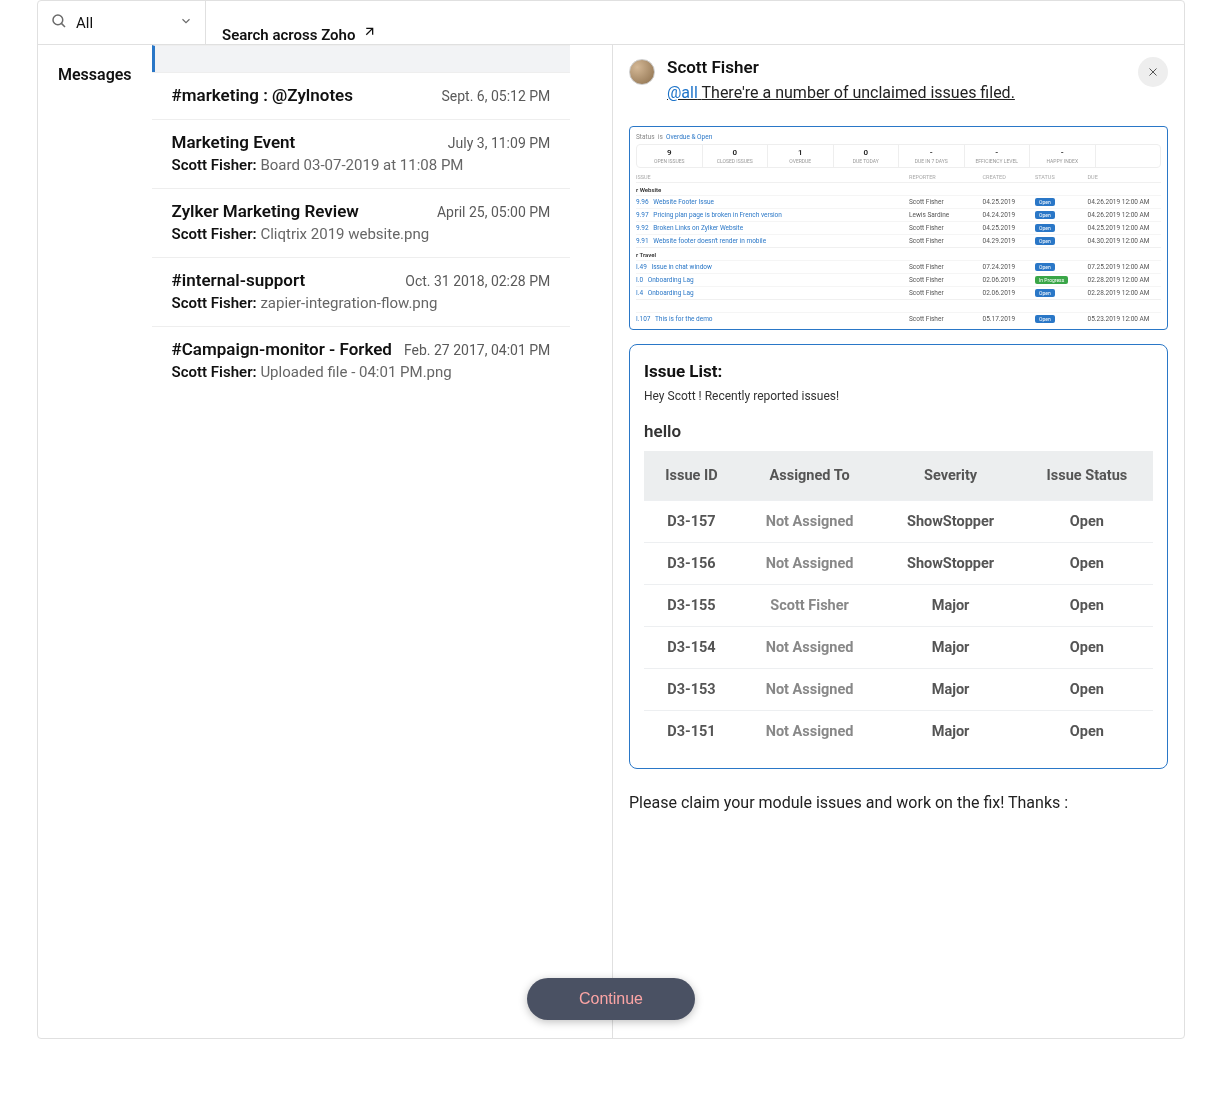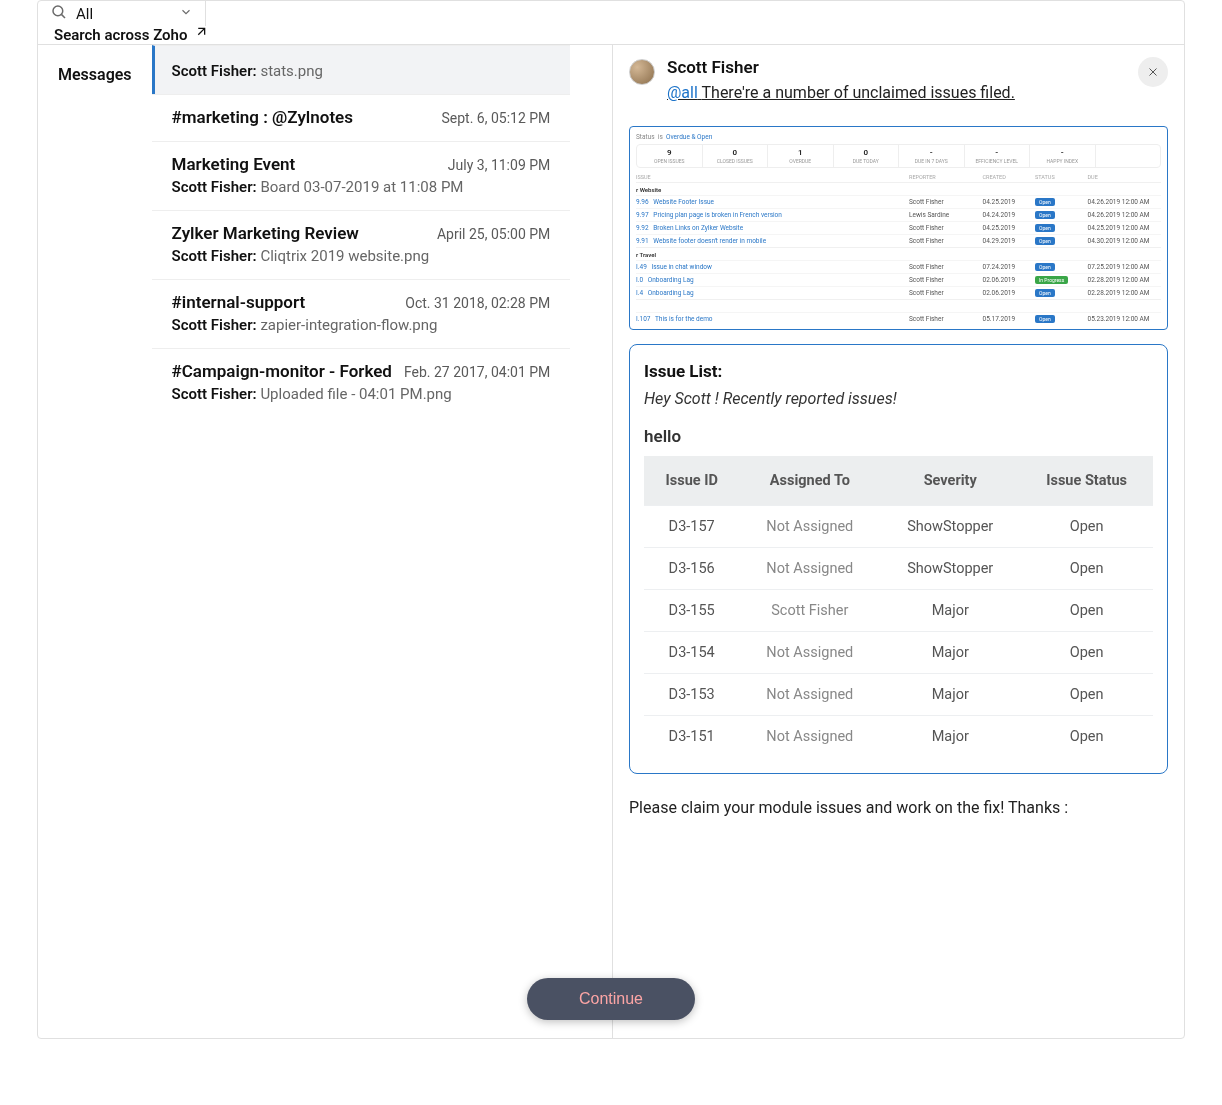--- a/index.html
+++ b/index.html
@@ -1,21 +1,21 @@
 <!DOCTYPE html>
 <html><head>
 <meta charset="utf-8">
 <style>
   * { box-sizing: border-box; margin: 0; padding: 0; }
   body { font-family: -apple-system, BlinkMacSystemFont, "Segoe UI", Roboto, "Helvetica Neue", Arial, sans-serif; background: #fff; color: #111; width: 1222px; }
 
   .container { width: 1148px; height: 1039px; margin: 0 auto; border: 1px solid #e0e0e0; border-radius: 4px; display: flex; flex-direction: column; overflow: hidden; position: relative; }
 
   
-  .header { display: flex; align-items: flex-start; height: 44px; border-bottom: 1px solid #e0e0e0; flex-direction: column; }
+  .header { display: flex; align-items: flex-end; height: 44px; border-bottom: 1px solid #e0e0e0; }
   .search-scope { display: flex; align-items: center; gap: 8px; width: 168px; height: 100%; padding: 0 12px; border-right: 1px solid #e0e0e0; }
   .search-icon-svg { width: 18px; height: 18px; fill: none; stroke: #6b6b6b; stroke-width: 2; }
   .scope-label { flex: 1; font-size: 15px; color: #111; }
   .chevron-down-svg { width: 14px; height: 14px; fill: none; stroke: #6b6b6b; stroke-width: 2; }
   .search-filters { display: flex; align-items: center; gap: 8px; padding: 0 16px; flex: 1; }
   .pill { background: #f1f1f1; border-radius: 3px; padding: 2px 8px; font-size: 15px; color: #222; }
   .search-across { padding: 0 16px; font-size: 15px; font-weight: 600; color: #111; display: flex; align-items: center; gap: 6px; }
   .popout-svg { width: 14px; height: 14px; fill: none; stroke: #111; stroke-width: 2.2; }
 
   
@@ -63,25 +63,25 @@
   .mini-group { font-weight: 600; font-size: 6px; color: #333; padding: 3px 0 2px 0; border-top: 1px solid #f0f0f0; }
   .mini-row { display: flex; align-items: center; padding: 2px 0; border-top: 1px solid #f5f5f5; }
   .mini-row .id { color: #2a77c7; margin-right: 3px; }
   .mini-row .title { color: #2a77c7; }
   .mini-badge { display: inline-block; padding: 1px 4px; border-radius: 2px; font-size: 5px; color: #fff; background: #2a77c7; }
   .mini-badge.green { background: #3aa648; }
 
   
   .issue-card { border: 1px solid #2a77c7; border-radius: 8px; margin-top: 14px; padding: 16px 14px; }
   .issue-card h3 { font-size: 17px; font-weight: 700; }
-  .issue-sub { font-size: 16px; color: #333; margin-top: 8px; font-style: italic; }
+  .issue-sub { font-size: 12px; color: #333; margin-top: 8px; }
   .issue-hello { font-size: 17px; font-weight: 600; margin-top: 18px; color: #333; }
   .issue-table { width: 100%; margin-top: 10px; border-collapse: collapse; font-size: 14.5px; }
   .issue-table th { background: #eceeef; color: #555; font-weight: 700; padding: 16px 10px; text-align: center; }
-  .issue-table td { padding: 12px 10px; text-align: center; color: #555; font-weight: 400; border-top: 1px solid #edeff1; }
+  .issue-table td { padding: 12px 10px; text-align: center; color: #555; font-weight: 700; border-top: 1px solid #edeff1; }
   .issue-table td.light { color: #888; }
 
   .closing-text { font-size: 16px; color: #222; margin-top: 24px; }
 
   
   .continue-wrap { position: absolute; left: 0; right: 0; bottom: 18px; display: flex; justify-content: center; pointer-events: none; }
   .continue-btn { pointer-events: auto; background: #4a5163; color: #fca5a5; border: none; border-radius: 999px; padding: 12px 52px; font-size: 16px; font-weight: 500; box-shadow: 0 2px 8px rgba(0,0,0,0.25); cursor: pointer; }
 </style>
 </head>
 <body>
@@ -113,24 +113,20 @@
       </span>
     </div>
   </div>
 
   <div class="body">
 
     <div class="left">
       <div class="section-header">Messages</div>
       <div id="msg-list">
           <div class="msg-item selected">
-    <div class="msg-row2">
-      <span class="msg-sender">Scott Fisher:</span>
-      <span class="msg-file"> stats.png</span>
-    </div>
           </div>
           <div class="msg-item">
     <div class="msg-row1">
       <span class="msg-title">#marketing : @Zylnotes</span>
       <span class="msg-time">Sept. 6, 05:12 PM</span>
     </div>
           </div>
           <div class="msg-item">
     <div class="msg-row1">
       <span class="msg-title">Marketing Event</span>

